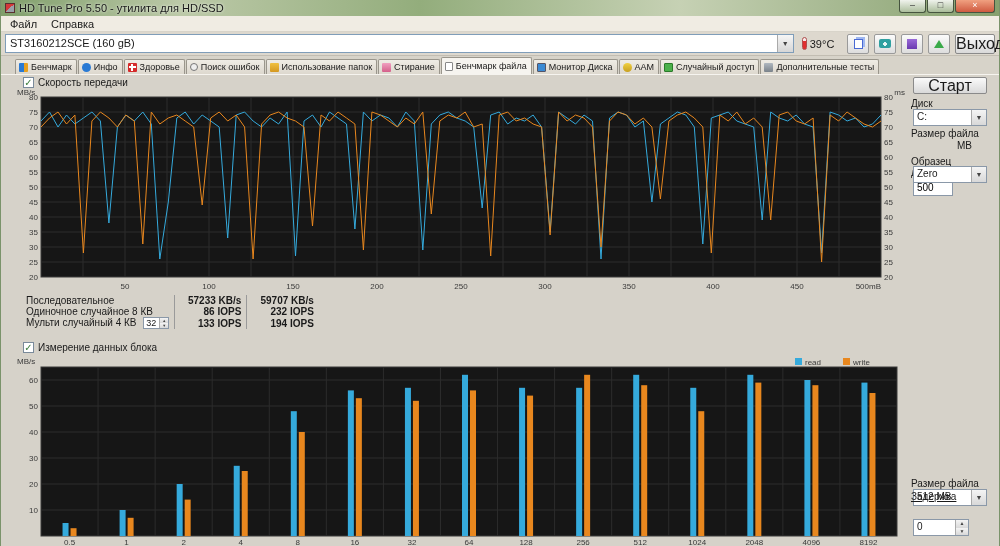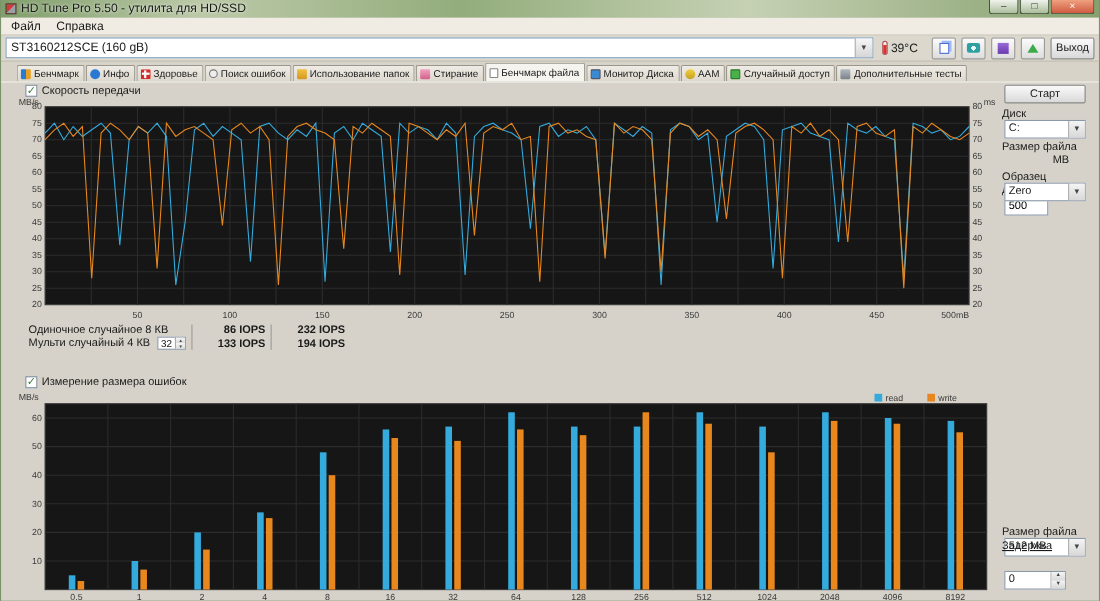--- a/index.html
+++ b/index.html
@@ -36,21 +36,21 @@
   .tb-spacer { flex:1; }
   .tbtn { width:22px; height:20px; border:1px solid #9a9a9a; border-radius:2px;
     background:linear-gradient(#fbfbfb,#dddddd); display:flex; align-items:center; justify-content:center; }
   .g-copy { width:9px; height:10px; background:#fff; border:1px solid #4a6ad4; box-shadow:2px -2px 0 #a0b8f0; }
   .g-cam { width:12px; height:9px; border-radius:2px;
     background:radial-gradient(circle at 50% 55%, #e8f6f6 0 2px, #2fa0a0 2px); }
   .g-save { width:10px; height:10px; background:linear-gradient(#9a6ad8,#6a3ab0); }
   .g-up { width:0; height:0; border-left:5px solid transparent; border-right:5px solid transparent;
     border-bottom:8px solid #3aaa4a; }
   .btn { border:1px solid #8a8a8a; border-radius:2px; background:linear-gradient(#fafafa,#d9d9d9);
-    font-size:10px; text-align:center; }
+    font-size:16px; text-align:center; }
   .exit-btn { width:40px; height:20px; line-height:18px; }
 
   
   .tabstrip { height:18px; flex:none; display:flex; align-items:flex-end; padding-left:14px;
     background:#d7d3c9; }
   .tab { display:inline-flex; align-items:center; padding:2px 4px 2px 3px; margin-right:1px;
     border:1px solid #9a968c; border-bottom:none; border-radius:2px 2px 0 0;
     background:linear-gradient(#efece5,#ddd8ce); font-size:9px; white-space:nowrap; height:15px; }
   .tab.active { background:#f6f4ef; height:17px; font-weight:normal; }
   .ticon { width:9px; height:9px; margin-right:3px; flex:none; border-radius:1px; }
@@ -270,20 +270,25 @@
         <text x="866" y="202" text-anchor="end" fill="#3a3a3a" font-size="8">500mB</text>
         <polyline points="26.0,34.0 34.5,25.0 43.0,40.0 51.5,28.0 59.9,37.0 68.4,31.0 76.9,25.0 85.4,34.0 93.9,136.0 102.4,40.0 110.8,28.0 119.3,34.0 127.8,25.0 136.3,37.0 144.8,172.0 153.3,115.0 161.8,31.0 170.2,25.0 178.7,37.0 187.2,28.0 195.7,34.0 204.2,40.0 212.7,151.0 221.2,28.0 229.6,25.0 238.1,34.0 246.6,40.0 255.1,31.0 263.6,37.0 272.1,25.0 280.5,169.0 289.0,34.0 297.5,28.0 306.0,40.0 314.5,25.0 323.0,31.0 331.5,37.0 339.9,142.0 348.4,25.0 356.9,34.0 365.4,28.0 373.9,31.0 382.4,40.0 390.8,25.0 399.3,34.0 407.8,163.0 416.3,37.0 424.8,28.0 433.3,25.0 441.8,31.0 450.2,34.0 458.7,40.0 467.2,121.0 475.7,28.0 484.2,25.0 492.7,37.0 501.2,31.0 509.6,34.0 518.1,28.0 526.6,40.0 535.1,145.0 543.6,25.0 552.1,31.0 560.5,37.0 569.0,28.0 577.5,34.0 586.0,172.0 594.5,31.0 603.0,25.0 611.5,28.0 619.9,40.0 628.4,34.0 636.9,115.0 645.4,37.0 653.9,31.0 662.4,25.0 670.8,28.0 679.3,40.0 687.8,157.0 696.3,31.0 704.8,28.0 713.3,25.0 721.8,34.0 730.2,37.0 738.7,40.0 747.2,133.0 755.7,25.0 764.2,31.0 772.7,34.0 781.2,28.0 789.6,37.0 798.1,40.0 806.6,166.0 815.1,25.0 823.6,28.0 832.1,34.0 840.5,31.0 849.0,40.0 857.5,37.0 866.0,28.0" fill="none" stroke="#35aadc" stroke-width="1"></polyline>
         <polyline points="26.0,40.0 34.5,31.0 43.0,25.0 51.5,37.0 59.9,28.0 68.4,166.0 76.9,34.0 85.4,25.0 93.9,31.0 102.4,40.0 110.8,28.0 119.3,34.0 127.8,157.0 136.3,25.0 144.8,37.0 153.3,31.0 161.8,28.0 170.2,34.0 178.7,40.0 187.2,118.0 195.7,31.0 204.2,25.0 212.7,34.0 221.2,28.0 229.6,40.0 238.1,172.0 246.6,37.0 255.1,28.0 263.6,25.0 272.1,31.0 280.5,34.0 289.0,40.0 297.5,139.0 306.0,28.0 314.5,34.0 323.0,25.0 331.5,31.0 339.9,37.0 348.4,163.0 356.9,25.0 365.4,28.0 373.9,34.0 382.4,40.0 390.8,31.0 399.3,37.0 407.8,25.0 416.3,127.0 424.8,34.0 433.3,28.0 441.8,31.0 450.2,25.0 458.7,40.0 467.2,37.0 475.7,169.0 484.2,28.0 492.7,25.0 501.2,34.0 509.6,31.0 518.1,37.0 526.6,40.0 535.1,148.0 543.6,25.0 552.1,34.0 560.5,28.0 569.0,31.0 577.5,40.0 586.0,160.0 594.5,34.0 603.0,25.0 611.5,28.0 619.9,37.0 628.4,31.0 636.9,40.0 645.4,112.0 653.9,34.0 662.4,28.0 670.8,25.0 679.3,31.0 687.8,40.0 696.3,166.0 704.8,28.0 713.3,34.0 721.8,25.0 730.2,37.0 738.7,31.0 747.2,40.0 755.7,133.0 764.2,28.0 772.7,25.0 781.2,34.0 789.6,37.0 798.1,31.0 806.6,175.0 815.1,28.0 823.6,34.0 832.1,25.0 840.5,31.0 849.0,37.0 857.5,40.0 866.0,34.0" fill="none" stroke="#e8871e" stroke-width="1"></polyline>
         <text x="2" y="8" text-anchor="start" fill="#3a3a3a" font-size="8">MB/s</text>
         <text x="890" y="8" text-anchor="end" fill="#3a3a3a" font-size="8">ms</text>
       </svg>
 
     <table class="results">
       <tbody>
       <tr>
+        <td>Последовательное</td>
+        <td class="val">57233 KB/s</td>
+        <td class="val">59707 KB/s</td>
+      </tr>
+      <tr>
         <td>Одиночное случайное 8 КВ</td>
         <td class="val">86 IOPS</td>
         <td class="val">232 IOPS</td>
       </tr>
       <tr>
         <td>
           <span>Мульти случайный 4 КВ</span>
           <span class="minispin">
             <span class="v">32</span>
             <span class="a">
@@ -293,21 +298,21 @@
           </span>
         </td>
         <td class="val">133 IOPS</td>
         <td class="val">194 IOPS</td>
       </tr>
     </tbody>
       </table>
 
     <label class="chk" style="left:22px; top:267px;">
       <span class="box">✓</span>
-      <span>Измерение размера ошибок</span>
+      <span>Измерение данных блока</span>
     </label>
 
     <svg id="chart-bottom" width="892" height="192" style="position:absolute; left:14px; top:280px;">
         <rect x="26" y="12" width="856" height="169" fill="#161616" stroke="#3a3a3a"></rect>
         <line x1="26" x2="882" y1="155" y2="155" stroke="#2c2c2c"></line>
         <text x="23" y="157.5" text-anchor="end" fill="#3a3a3a" font-size="8">10</text>
         <line x1="26" x2="882" y1="129" y2="129" stroke="#2c2c2c"></line>
         <text x="23" y="131.5" text-anchor="end" fill="#3a3a3a" font-size="8">20</text>
         <line x1="26" x2="882" y1="103" y2="103" stroke="#2c2c2c"></line>
         <text x="23" y="105.5" text-anchor="end" fill="#3a3a3a" font-size="8">30</text>

